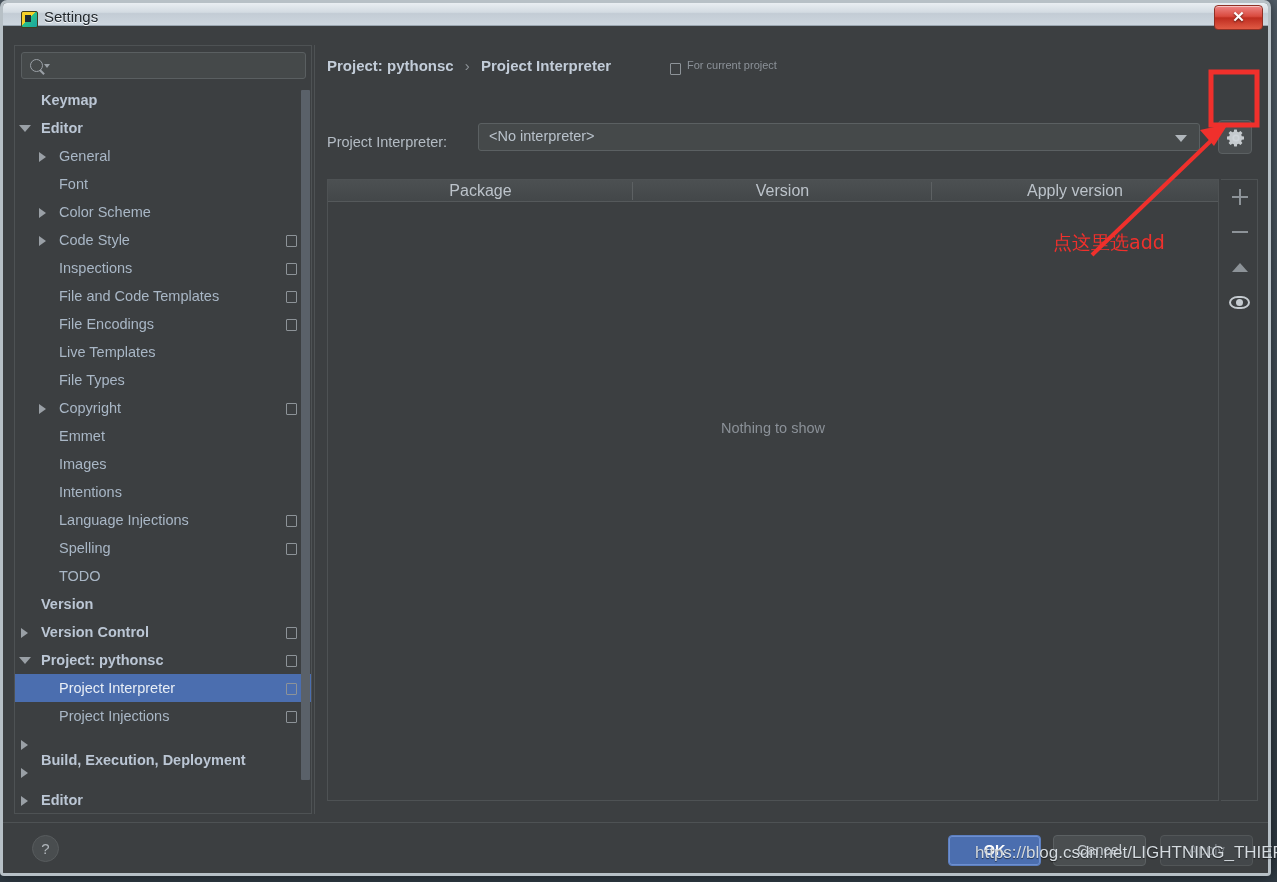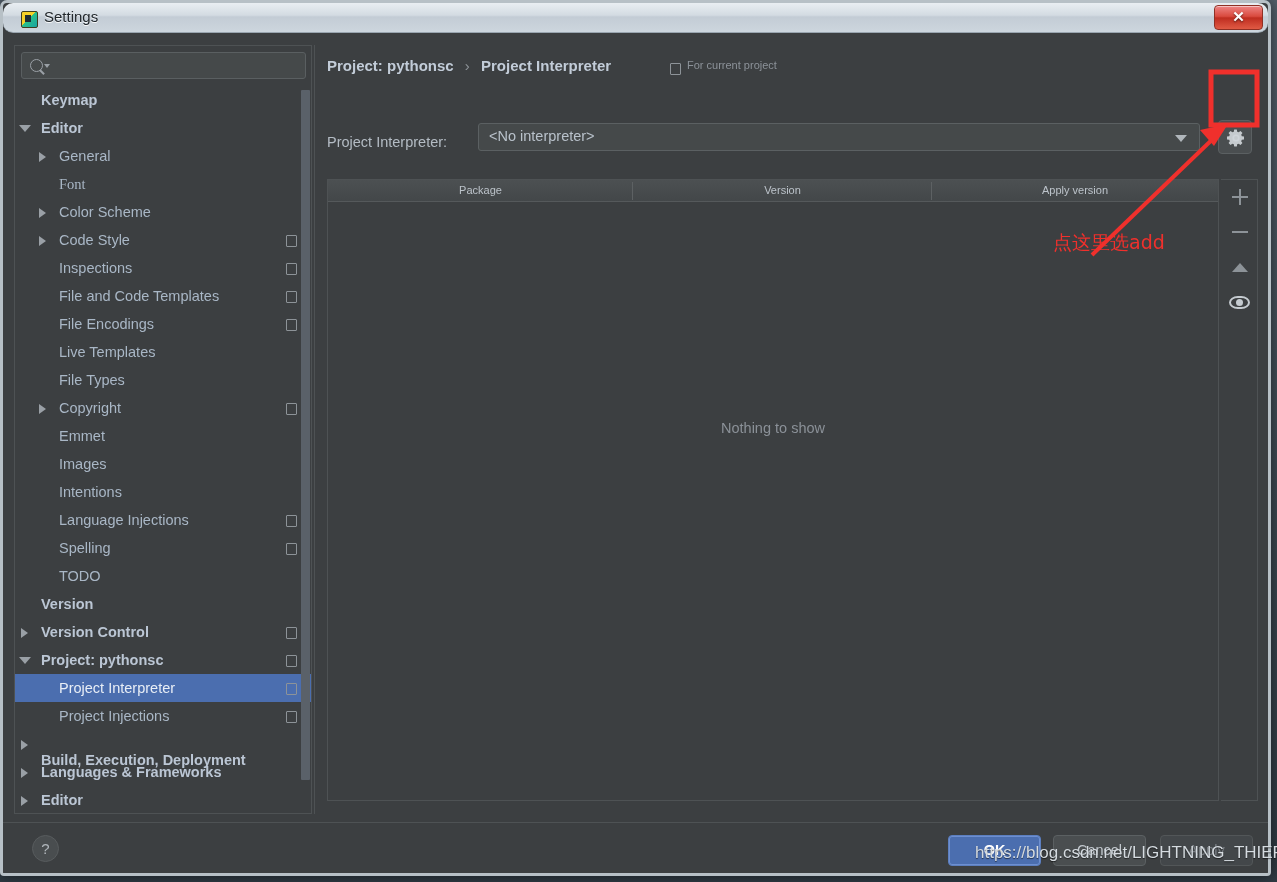--- a/index.html
+++ b/index.html
@@ -22,25 +22,24 @@
   #window{
     position:absolute;left:0;top:0;width:1271px;height:876px;
     border:3px solid rgba(205,215,222,.85);
     border-radius:7px 7px 4px 4px;
     box-sizing:border-box;
     background:#3c3f41;
     box-shadow:0 0 14px rgba(0,0,0,.55);
     overflow:hidden;
   }
   #titlebar{
-    position:absolute;left:0;top:0;width:100%;height:30px;
+    position:absolute;left:0;top:0;width:100%;height:23px;
     background:linear-gradient(180deg,#e9eef2 0%,#d3dbe2 42%,#c3ccd5 48%,#cdd6de 100%);
     border-bottom:1px solid #9aa6b0;
     box-sizing:border-box;
-    border-radius:10px;
   }
   #titlebar .t-icon{
     position:absolute;left:18px;top:8px;width:15px;height:15px;border-radius:2px;
     background:
       linear-gradient(135deg,#f5d028 0%,#f5d028 45%,#28c08a 46%,#19a3a3 100%);
     border:1px solid #3d3d1f;
   }
   #titlebar .t-icon:after{
     content:"";position:absolute;left:3px;top:3px;width:6px;height:7px;background:#1d2b33;
   }
@@ -171,21 +170,21 @@
     position:absolute;left:12px;top:134px;width:892px;height:622px;
     border:1px solid #4e5254;box-sizing:border-box;background:#3c3f41;
   }
   #thead{
     position:absolute;left:0;top:0;width:100%;height:22px;
     background:linear-gradient(180deg,#4c5052 0%,#434749 100%);
     border-bottom:1px solid #55595b;box-sizing:border-box;
   }
   #thead .th{
     position:absolute;top:0;height:22px;line-height:21px;text-align:center;
-    font-size:11px;color:#bcc3ca;
+    font-size:16px;color:#bcc3ca;
   }
   #thead .th .divider{
     position:absolute;right:0;top:2px;width:1px;height:18px;background:#5d6163;
   }
   #nothing{
     position:absolute;left:0;top:240px;width:100%;text-align:center;
     font-size:14.5px;color:#8b9198;
   }
   #tbl-toolbar{
     position:absolute;left:906px;top:134px;width:37px;height:622px;
@@ -285,21 +284,21 @@
             </span>
             <span class="tr-label" style="left: 26px;">Editor</span>
           </div>
           <div class="tree-row">
             <span class="tw collapsed" style="left: 22px;">
               <i></i>
             </span>
             <span class="tr-label" style="left: 44px;">General</span>
           </div>
           <div class="tree-row">
-            <span class="tr-label" style="left: 44px; font-family: Liberation Serif, serif;">Font</span>
+            <span class="tr-label" style="left: 44px;">Font</span>
           </div>
           <div class="tree-row">
             <span class="tw collapsed" style="left: 22px;">
               <i></i>
             </span>
             <span class="tr-label" style="left: 44px;">Color Scheme</span>
           </div>
           <div class="tree-row">
             <span class="tw collapsed" style="left: 22px;">
               <i></i>
@@ -380,21 +379,20 @@
           <div class="tree-row bold">
             <span class="tw collapsed" style="left: 4px;">
               <i></i>
             </span>
             <span class="tr-label" style="left: 26px; margin-top: 16px;">Build, Execution, Deployment</span>
           </div>
           <div class="tree-row bold">
             <span class="tw collapsed" style="left: 4px;">
               <i></i>
             </span>
-            <span class="tr-label" style="left: 26px;">Languages &amp; Frameworks</span>
           </div>
           <div class="tree-row bold">
             <span class="tw collapsed" style="left: 4px;">
               <i></i>
             </span>
             <span class="tr-label" style="left: 26px;">Editor</span>
           </div>
         </div>
 
       <div id="sb-scroll">

